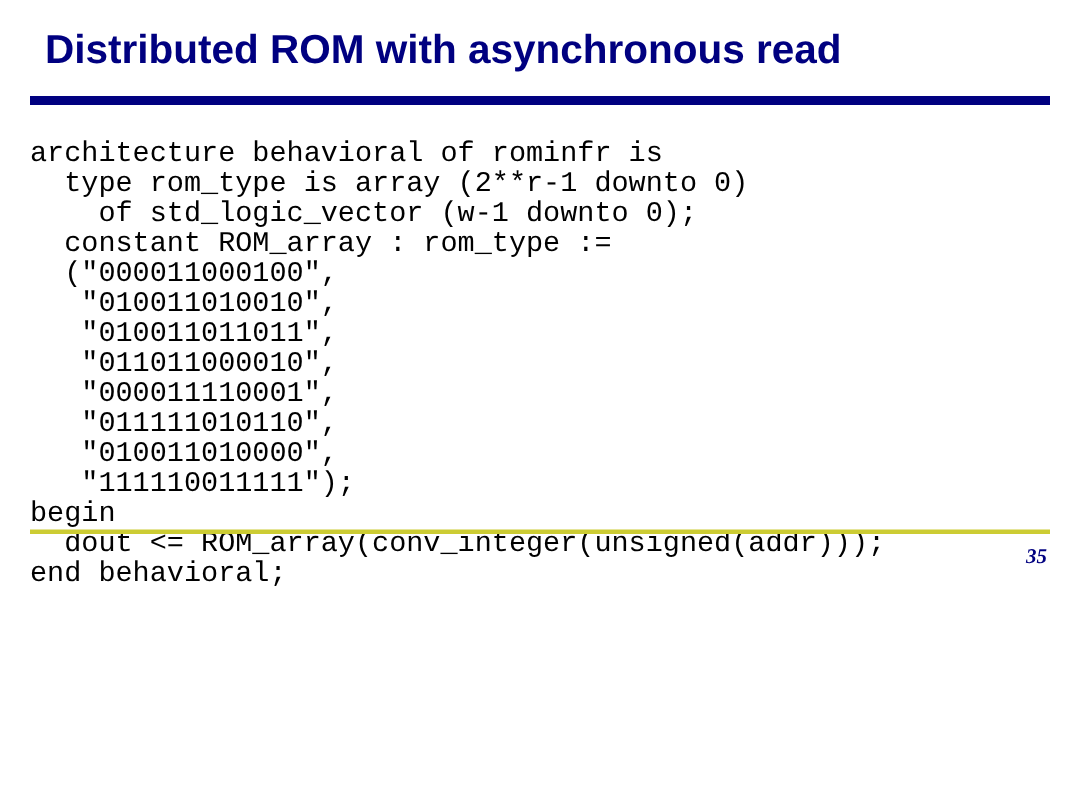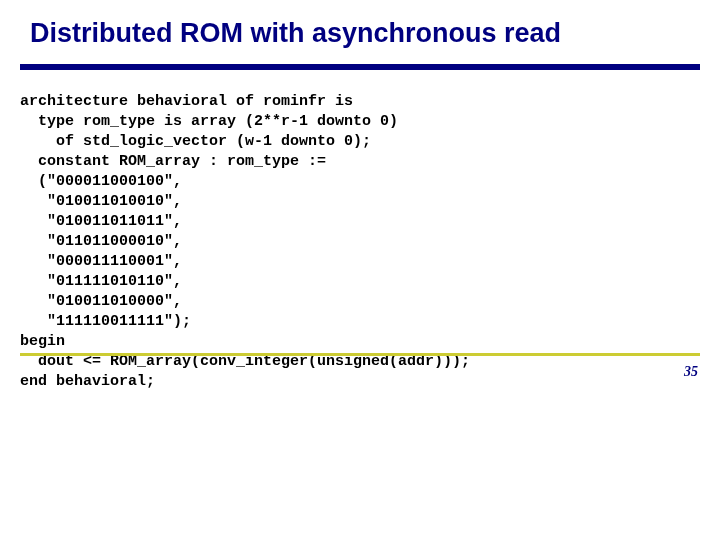--- a/index.html
+++ b/index.html
@@ -1,19 +1,19 @@
 <!DOCTYPE html>
 <html><head>
 <meta charset="utf-8">
 <style>
   html,body{margin:0;padding:0;width:720px;height:540px;background:#fff;font-family:Arial,Helvetica,sans-serif;overflow:hidden}
   .slide{position:relative;width:720px;height:392px;box-sizing:border-box}
   .title{position:absolute;top:18px;left:30px;right:30px;color:#000080;font-weight:bold;font-size:27px;letter-spacing:0px}
   .title-rule{position:absolute;top:64px;left:20px;right:20px;height:6px;background:#000080}
-  .code{position:absolute;top:92px;left:20px;right:20px;font-family:"Courier New",Courier,monospace;font-size:15px;line-height:20px;font-weight:bold;color:#000;white-space:pre}
+  .code{position:absolute;top:92px;left:20px;right:20px;font-family:"Courier New",Courier,monospace;font-size:19px;line-height:20px;font-weight:normal;color:#000;white-space:pre}
   .footer-rule{position:absolute;bottom:36px;left:20px;right:20px;height:3px;background:#cccc33}
   .pagenum{position:absolute;bottom:12px;right:22px;font-size:14px;font-style:italic;font-weight:bold;color:#000080;font-family:"Times New Roman",Times,serif}
 </style>
 </head>
 <body>
 
 <div class="slide">
   <div class="title">Distributed ROM with asynchronous read</div>
   <div class="title-rule"></div>
   <div class="code">architecture behavioral of rominfr is

